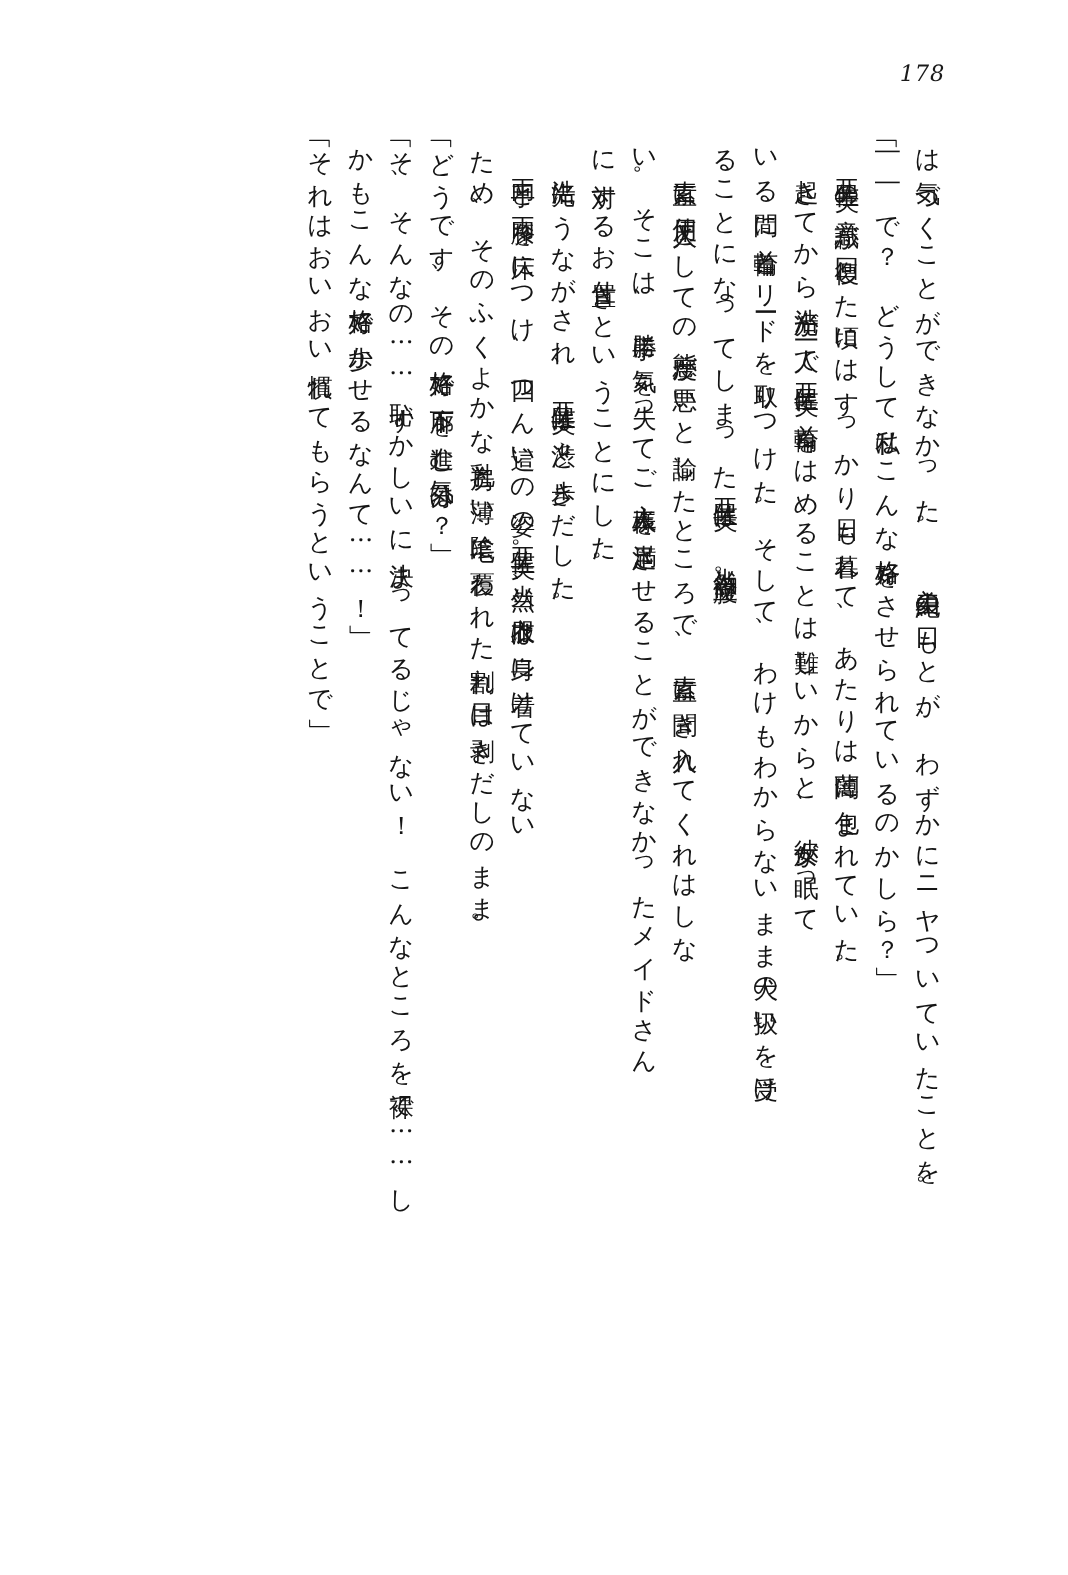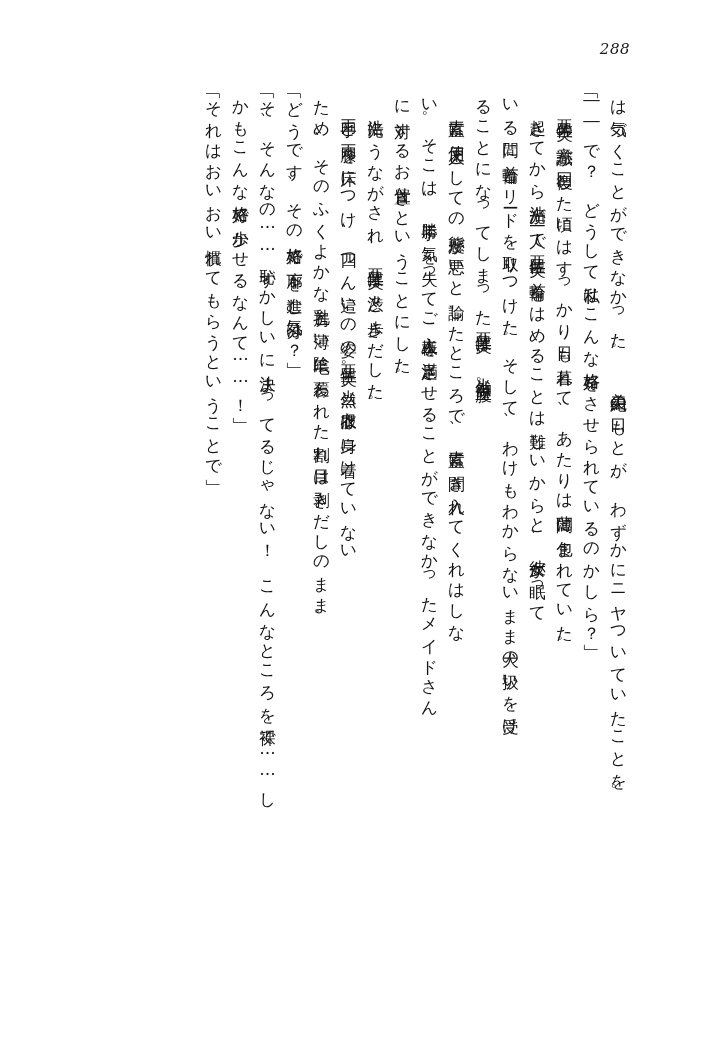--- a/index.html
+++ b/index.html
@@ -62,21 +62,21 @@
     font-family: "DejaVu Serif", "Liberation Serif", serif;
     white-space: pre;
     overflow: visible;
   }
 </style>
 </head>
 <body>
 
 <div class="page">
 
-  <div class="page-number">288</div>
+  <div class="page-number">178</div>
 
   <div class="text-block" id="text-block">
 
   <div class="col">は気づくことができなかった。　美由紀の口もとが、わずかにニヤついていたことを。</div>
       <div class="col">「――で？　どうして私はこんな格好をさせられているのかしら？」</div>
       <div class="col">　亜佐美の意識が回復した頃にはすっかり日も暮れて、あたりは薄闇に包まれていた。</div>
       <div class="col">　起きてから浩光が一人で亜佐美に首輪をはめることは難しいからと、彼女が眠って</div>
       <div class="col">いる間に首輪とリードを取りつけた。そして、わけもわからないまま犬の扱いを受け</div>
       <div class="col">ることになってしまった亜佐美は、当然御立腹。</div>
       <div class="col">　素直に使用人としての態度が悪いと諭したところで、素直に聞き入れてくれはしな</div>

